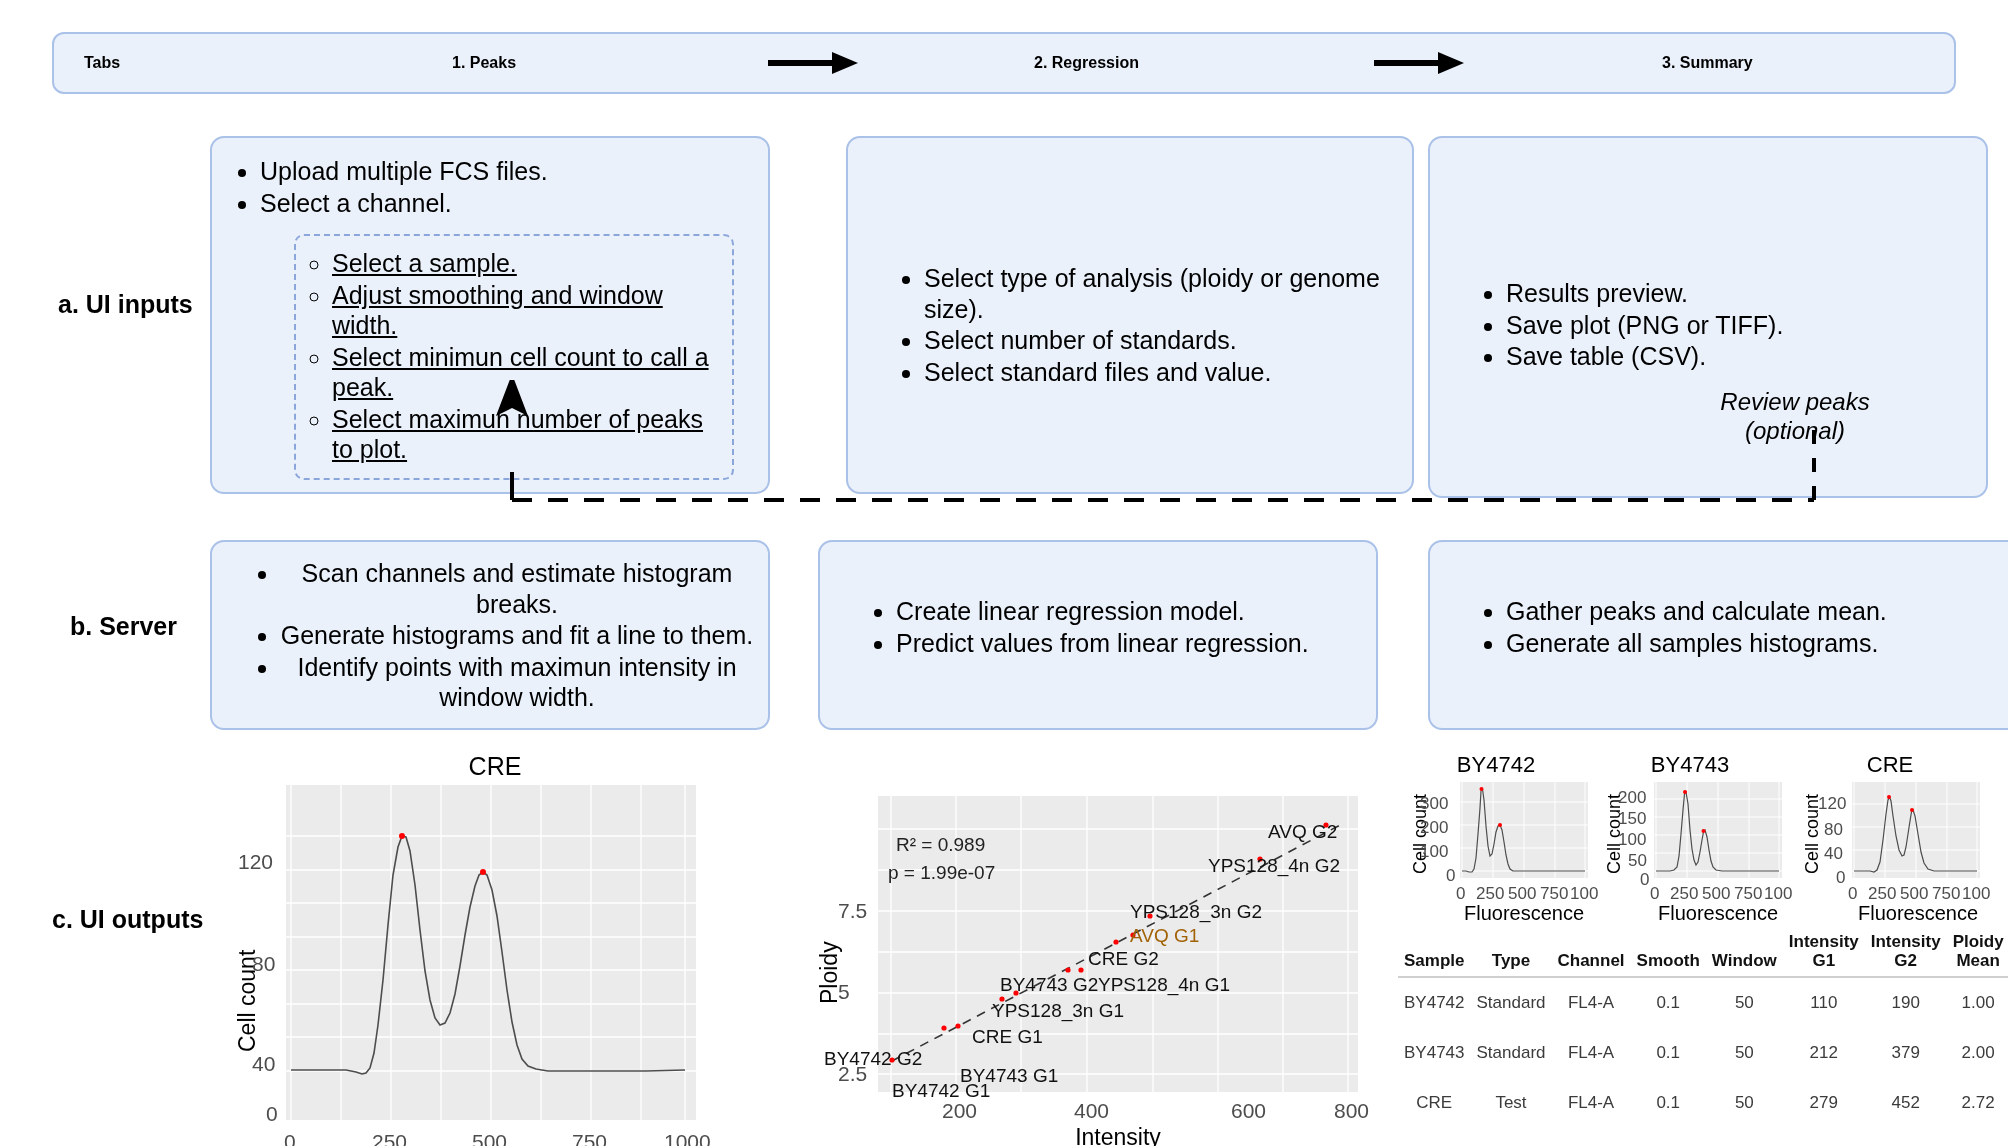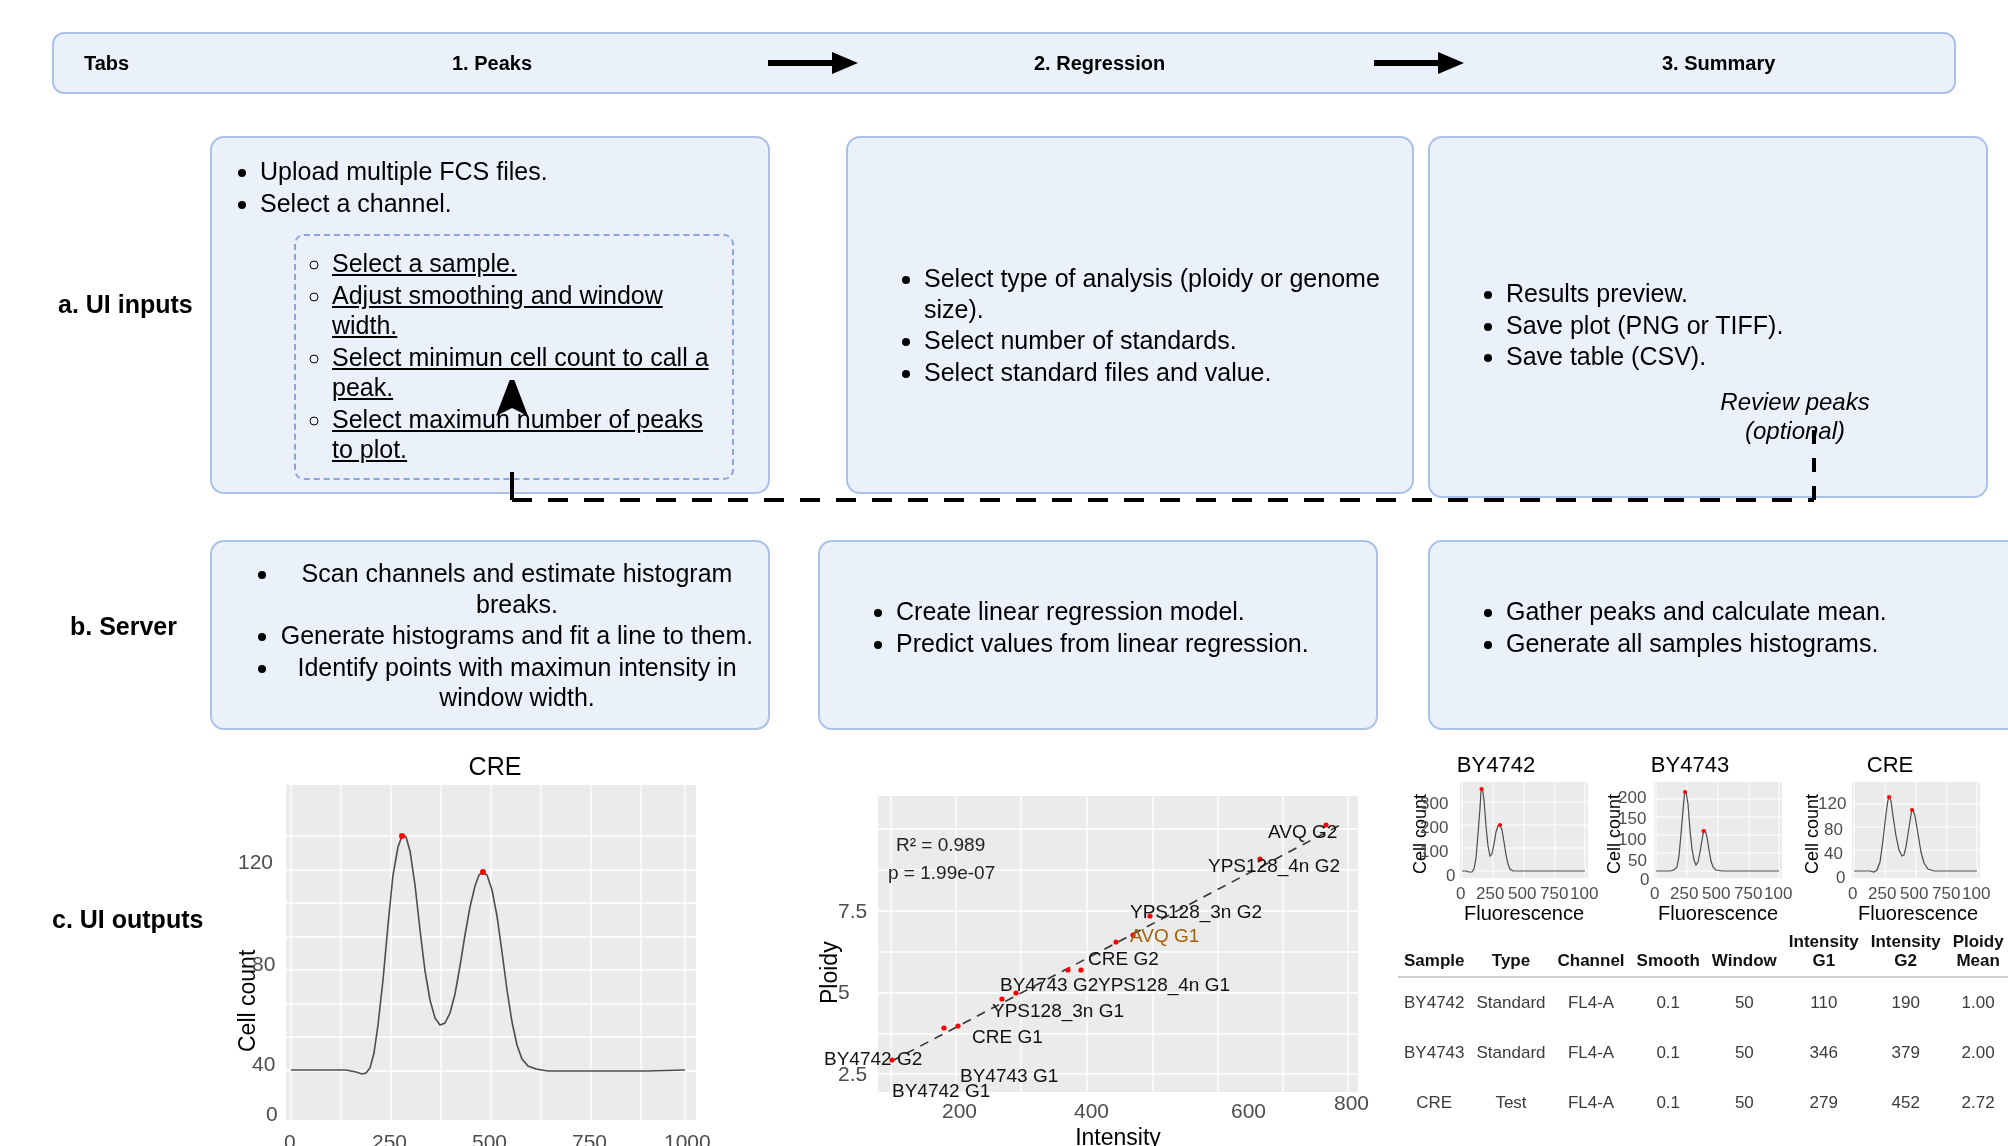--- a/index.html
+++ b/index.html
@@ -34,21 +34,21 @@
     background: #eaf1fb;
     border: 2px solid #aac1e8;
     border-radius: 12px;
     box-sizing: border-box;
   }
   .tabbar-label {
     position: absolute;
     top: 50%;
     transform: translateY(-50%);
     font-weight: bold;
-    font-size: 20px;
+    font-size: 16px;
     white-space: nowrap;
   }
   .tab-arrow {
     position: absolute;
     top: 50%;
     transform: translateY(-50%);
     width: 92px;
     height: 26px;
   }
 
@@ -372,21 +372,21 @@
   <div class="ticklab" style="left:298px; top:222px; font-size:19px; color:#111;">YPS128_4n G1</div>
   <div class="ticklab" style="left:288px; top:196px; font-size:19px; color:#111;">CRE G2</div>
   <div class="ticklab" style="left:330px; top:173px; font-size:19px; color:#a16207;">AVQ G1</div>
   <div class="ticklab" style="left:330px; top:149px; font-size:19px; color:#111;">YPS128_3n G2</div>
   <div class="ticklab" style="left:408px; top:103px; font-size:19px; color:#111;">YPS128_4n G2</div>
   <div class="ticklab" style="left:468px; top:69px;  font-size:19px; color:#111;">AVQ G2</div>
 
   <div class="ticklab" style="left:142px; top:347px;">200</div>
   <div class="ticklab" style="left:274px; top:347px;">400</div>
   <div class="ticklab" style="left:400px; top:347px;margin-left:31px;">600</div>
-  <div class="ticklab" style="left:534px; top:339px;">800</div>
+  <div class="ticklab" style="left:534px; top:347px;">800</div>
 
   <div class="axis-title" style="position:absolute; left:78px; top:372px; width:480px;">Intensity</div>
 </div>
 
 <div class="plotwrap" style="left:1398px; top:752px; width:196px; height:190px;">
   <div class="plot-title" style="width:196px; font-size:22px;">BY4742</div>
   <div class="ylab-rot" style="left:12px; top:122px; font-size:18px;">Cell count</div>
 
   <div class="ticklab-sm" style="left:22px; top:42px;">300</div>
   <div class="ticklab-sm" style="left:22px; top:66px;">200</div>
@@ -552,21 +552,21 @@
       <td>190</td>
       <td>1.00</td>
 
     </tr>
     <tr>
       <td>BY4743</td>
       <td>Standard</td>
       <td>FL4-A</td>
       <td>0.1</td>
       <td>50</td>
-      <td>346</td>
+      <td>212</td>
       <td>379</td>
       <td>2.00</td>
 
     </tr>
     <tr>
       <td>CRE</td>
       <td>Test</td>
       <td>FL4-A</td>
       <td>0.1</td>
       <td>50</td>

